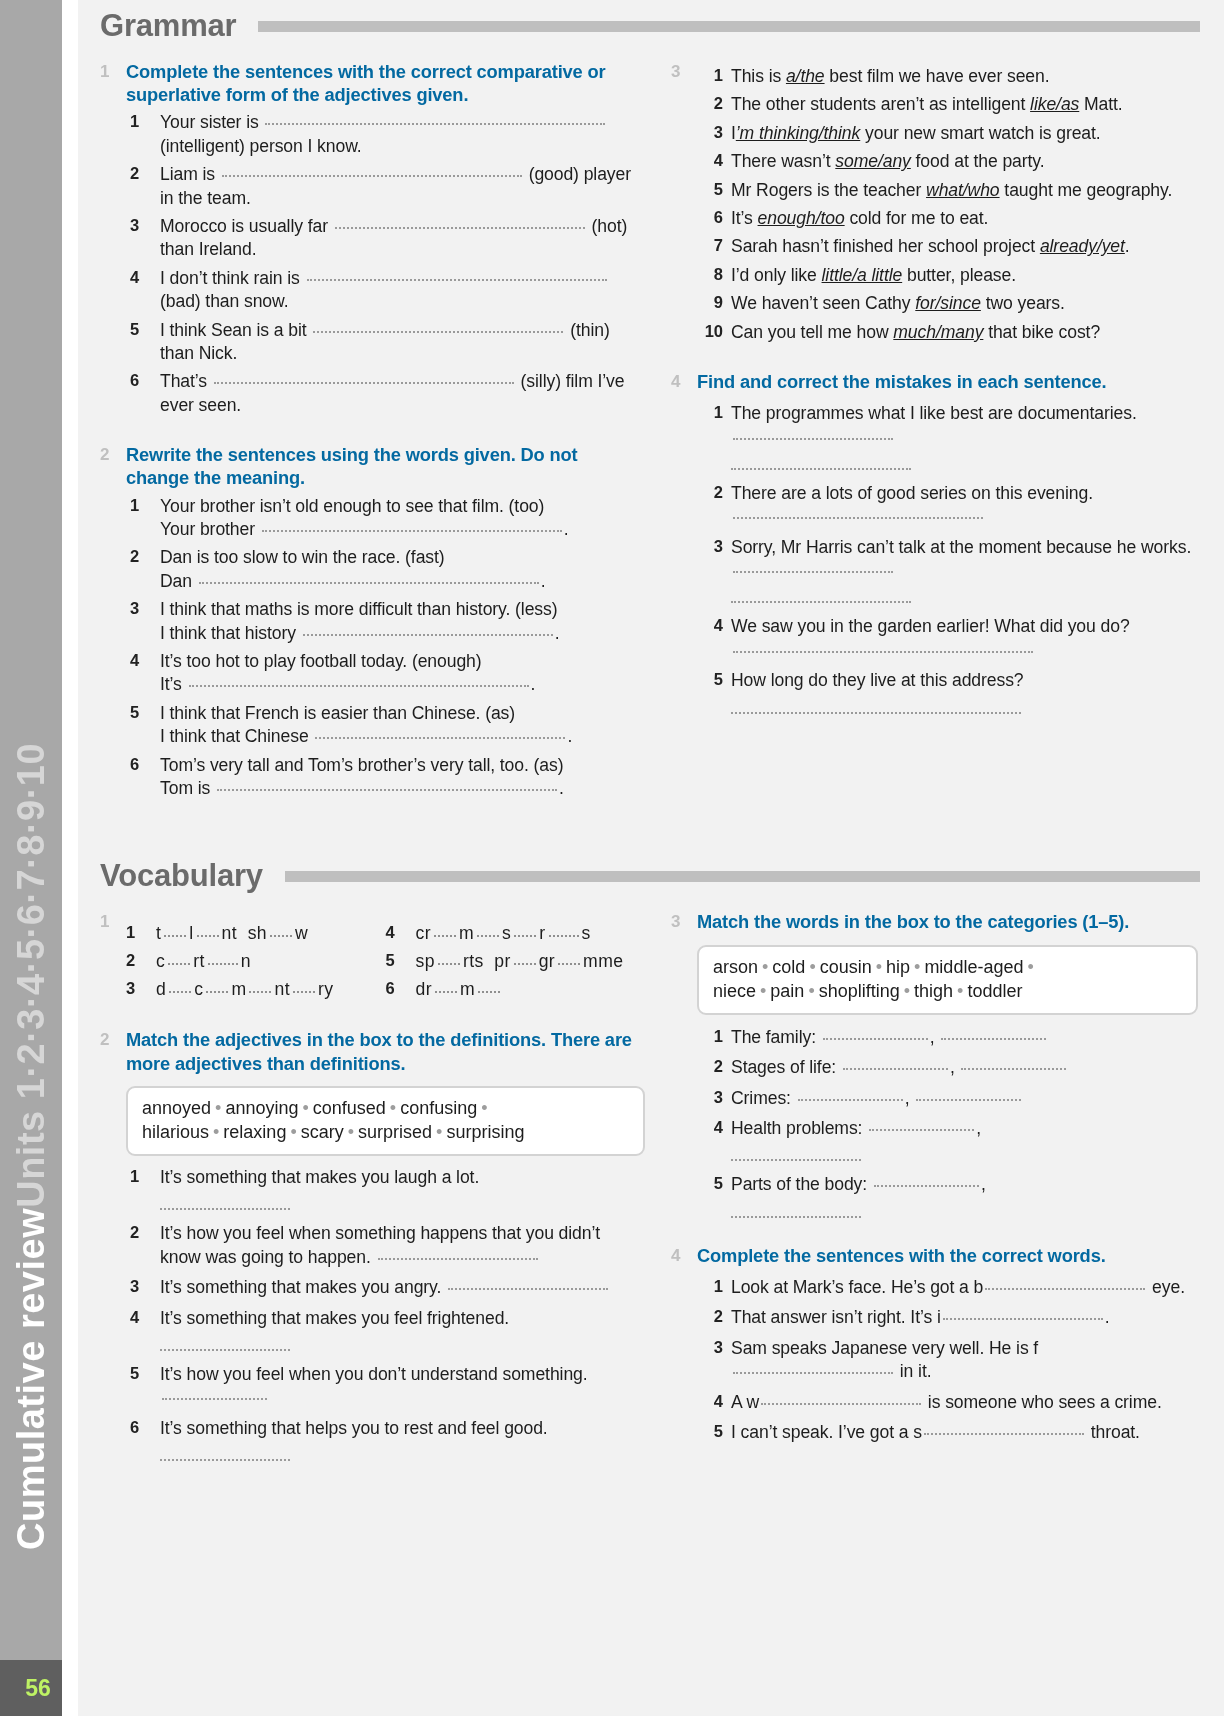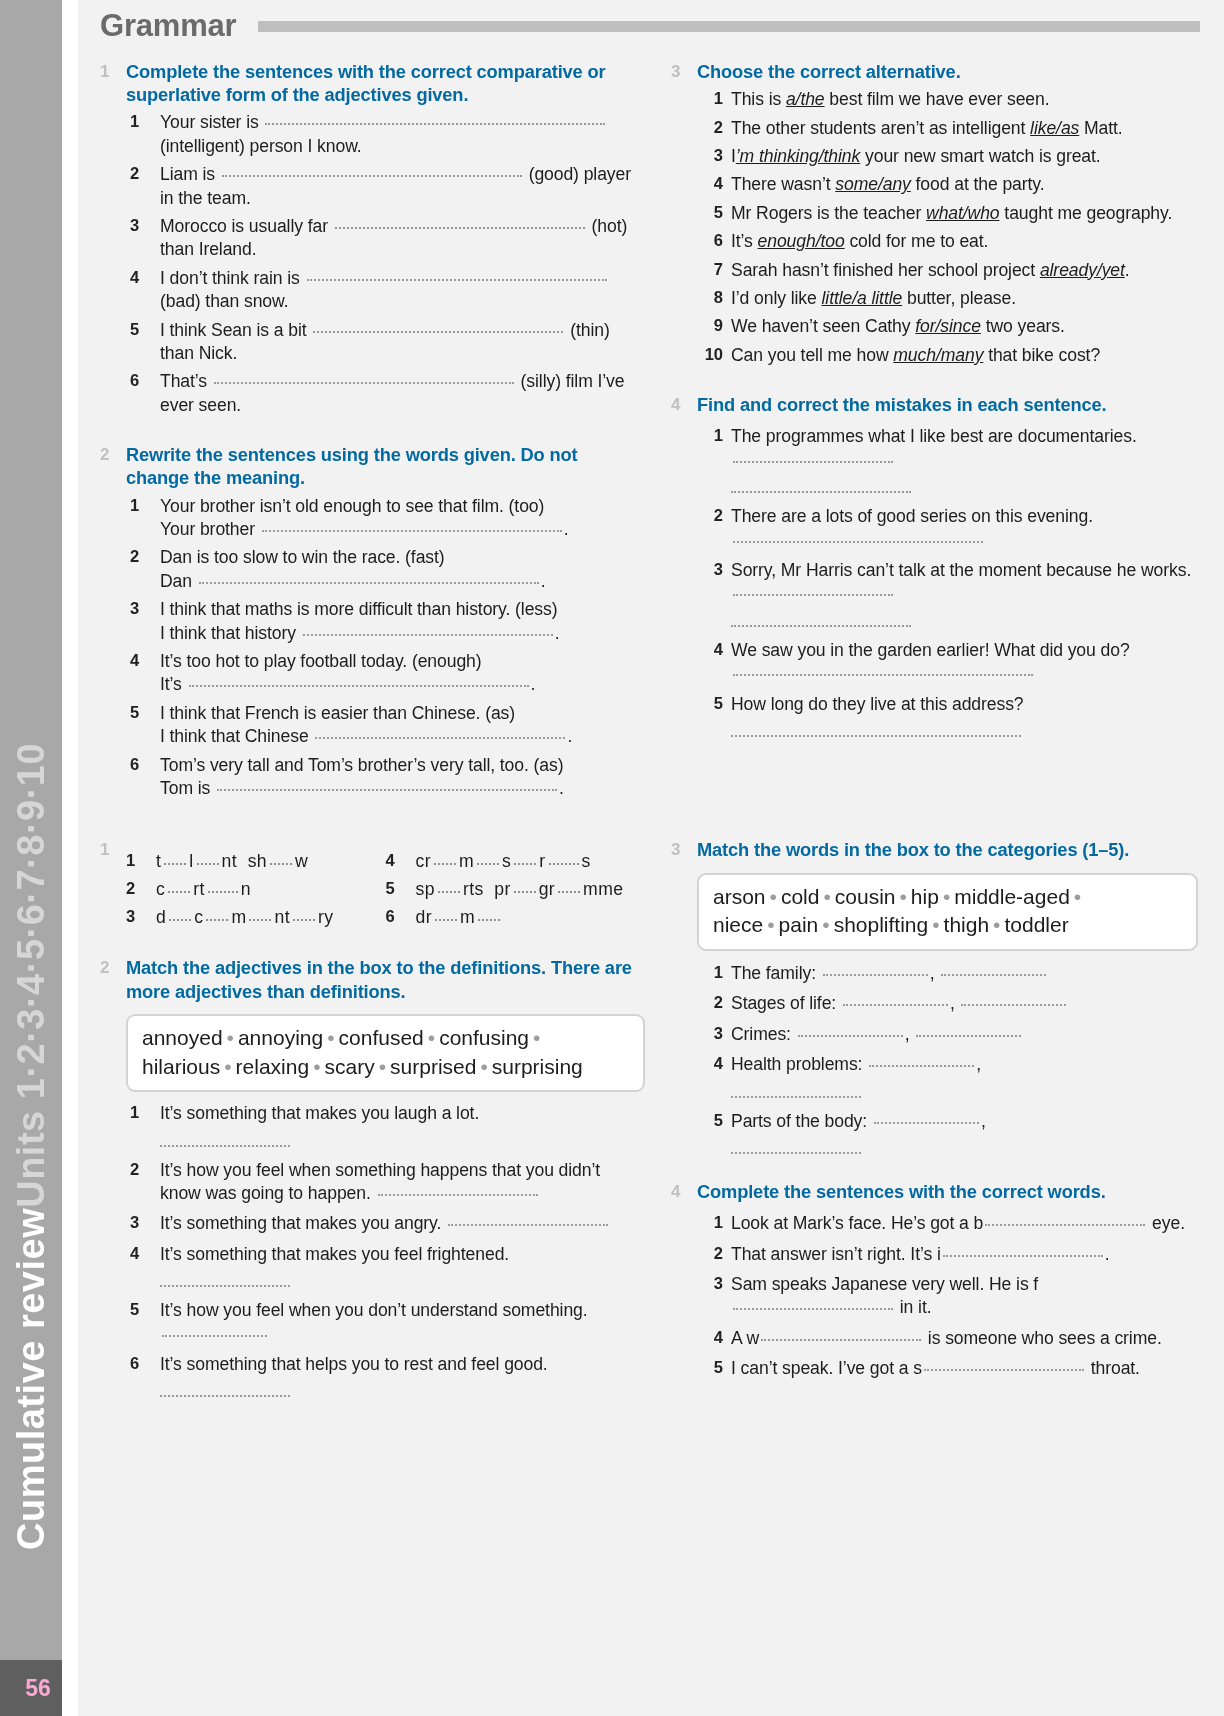--- a/index.html
+++ b/index.html
@@ -37,21 +37,21 @@
     font-weight: bold;
     letter-spacing: 0.5px;
     white-space: nowrap;
   }
   .side-tab-text .units { color: #d6d6d6; }
   .page-num-box {
     position: absolute; left: 0; bottom: 0;
     width: 76px; height: 56px;
     background: #5f5f5f;
     display: flex; align-items: center; justify-content: center;
-    color: #f9a8d4; font-size: 23px; font-weight: bold;
+    color: #bef264; font-size: 23px; font-weight: bold;
   }
   .inner-strip {
     position: absolute; left: 62px; top: 0;
     width: 16px; height: 1716px;
     background: #ffffff;
   }
 
   
   .content {
     position: absolute;
@@ -136,21 +136,21 @@
   .bl-md  { width: 180px; }
   .bl-xl  { width: 290px; }
 
   
   .word-box {
     background: #ffffff;
     border: 2px solid #d3d3d3;
     border-radius: 9px;
     padding: 8px 14px 9px 14px;
     margin-top: 11px;
-    font-size: 21px;
+    font-size: 18px;
     color: #1d1d1d;
     line-height: 1.37;
   }
   .word-box .sep { color: #9d9d9d; padding: 0 4px; }
 
   
   .vowel-grid { display: flex; margin-top: 6px; }
   .vowel-col { width: 50%; }
   .vowel-item { display: flex; margin-top: 7px; }
   .vowel-item .n {
@@ -296,21 +296,20 @@
           </div>
         </div>
 
       </div>
 
       <div class="col-right">
 
         <div class="ex">
           <div class="ex-num">3</div>
           <div class="ex-body">
-            <div class="ex-title">Choose the correct alternative.</div>
             <div class="items">
 
               <div class="item">
                 <div class="item-num wide">1</div>
                 <div class="item-txt"><span>This is </span><u>a/the</u><span> best film we have ever seen.</span></div>
               </div>
               <div class="item">
                 <div class="item-num wide">2</div>
                 <div class="item-txt"><span>The other students aren’t as intelligent </span><u>like/as</u><span> Matt.</span></div>
               </div>
@@ -390,20 +389,24 @@
 
             </div>
           </div>
         </div>
 
       </div>
     </div>
 
     <div class="spacer-md"></div>
 
+    <div class="section-head" style="margin-top:36px;">
+      <div class="title">Vocabulary</div>
+      <div class="rule"></div>
+    </div>
 
     <div class="cols">
 
       <div class="col-left">
 
         <div class="ex">
           <div class="ex-num">1</div>
           <div class="ex-body">
 
             <div class="vowel-grid">

